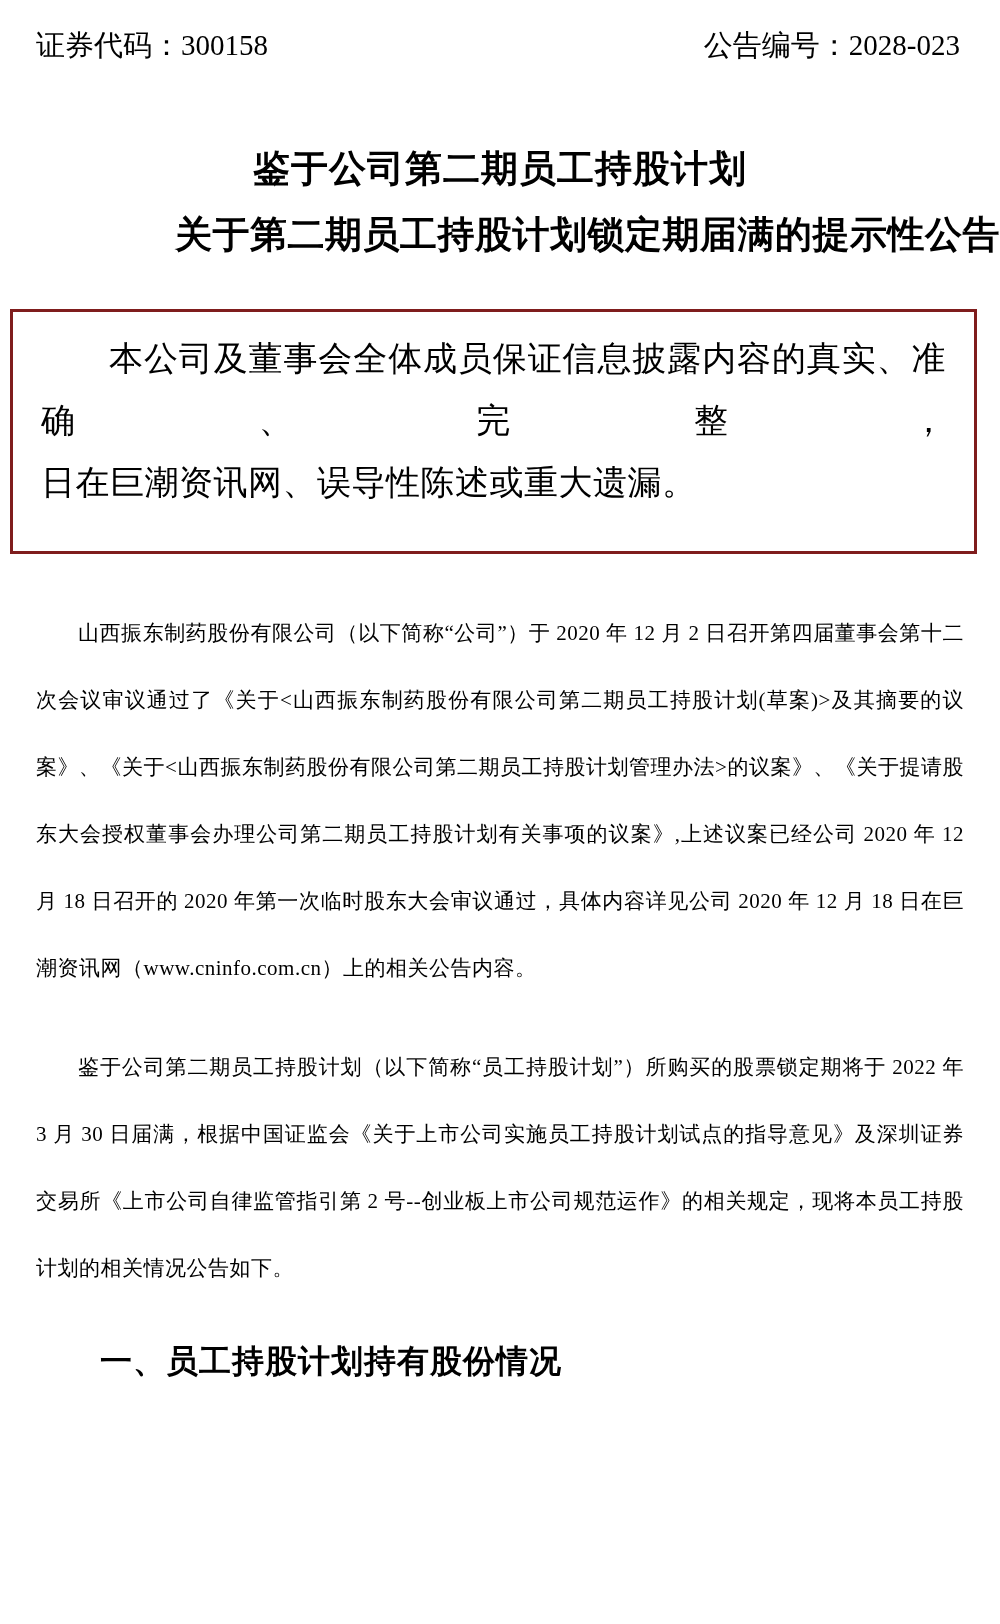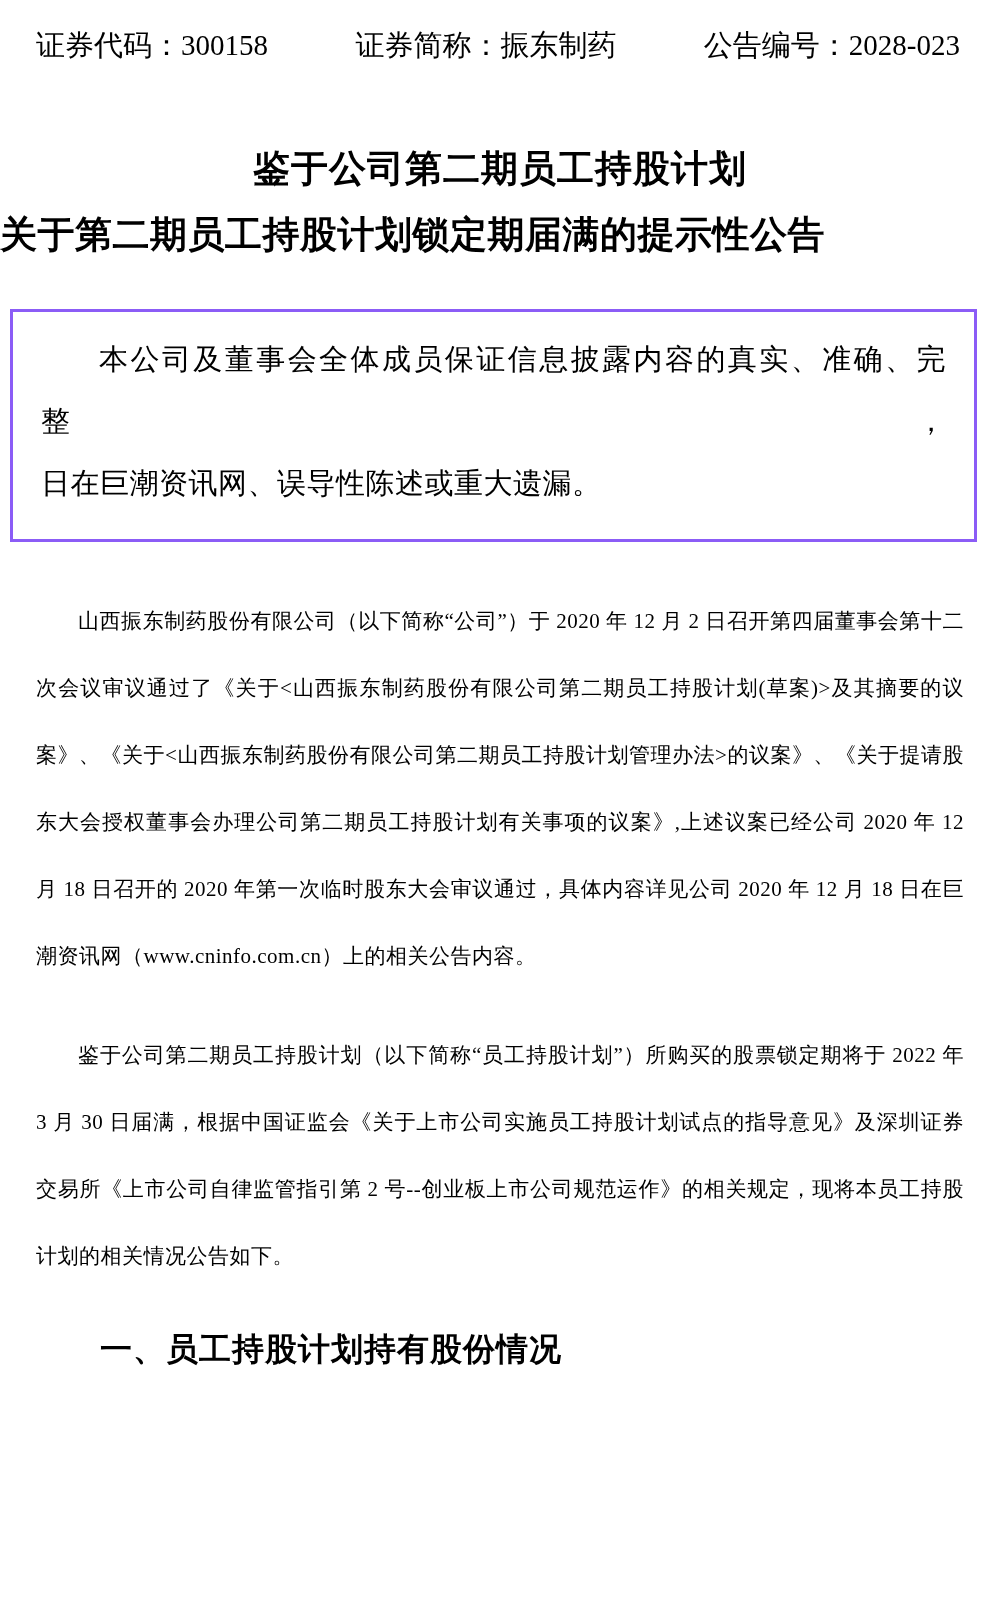--- a/index.html
+++ b/index.html
@@ -34,30 +34,30 @@
     font-weight: 700;
     text-align: center;
     line-height: 1.25;
     letter-spacing: 1px;
     font-family: "Liberation Sans", "DejaVu Sans", sans-serif;
   }
   .title-line2 {
     margin: 20px 0 0 0;
     font-size: 37px;
     font-weight: 700;
-    text-align: left;
+    text-align: right;
     line-height: 1.25;
     letter-spacing: 0.5px;
     font-family: "Liberation Sans", "DejaVu Sans", sans-serif;
   }
   .disclaimer-box {
     margin: 50px 23px 0 10px;
-    border: 3px solid #8b5cf6;
-    padding: 16px 28px 25px 28px;
-    font-size: 29px;
+    border: 3px solid #7f1d1d;
+    padding: 16px 28px 37px 28px;
+    font-size: 34px;
     box-sizing: border-box;
   }
   .disclaimer-line {
     line-height: 62px;
     letter-spacing: 0.5px;
   }
   .disclaimer-line.first {
     text-indent: 2em;
     text-align: justify;
     text-align-last: justify;
@@ -83,21 +83,20 @@
     font-family: "Liberation Sans", "DejaVu Sans", sans-serif;
   }
 </style>
 </head>
 <body>
 
 <div class="page">
 
   <div class="header-row">
     <span>证券代码：300158</span>
-    <span>证券简称：振东制药</span>
     <span>公告编号：2028-023</span>
   </div>
 
   <div class="title-line1">鉴于公司第二期员工持股计划</div>
   <div class="title-line2">关于第二期员工持股计划锁定期届满的提示性公告</div>
 
   <div class="disclaimer-box">
     <div class="disclaimer-line first">本公司及董事会全体成员保证信息披露内容的真实、准确、完整，</div>
     <div class="disclaimer-line">日在巨潮资讯网、误导性陈述或重大遗漏。</div>
   </div>

